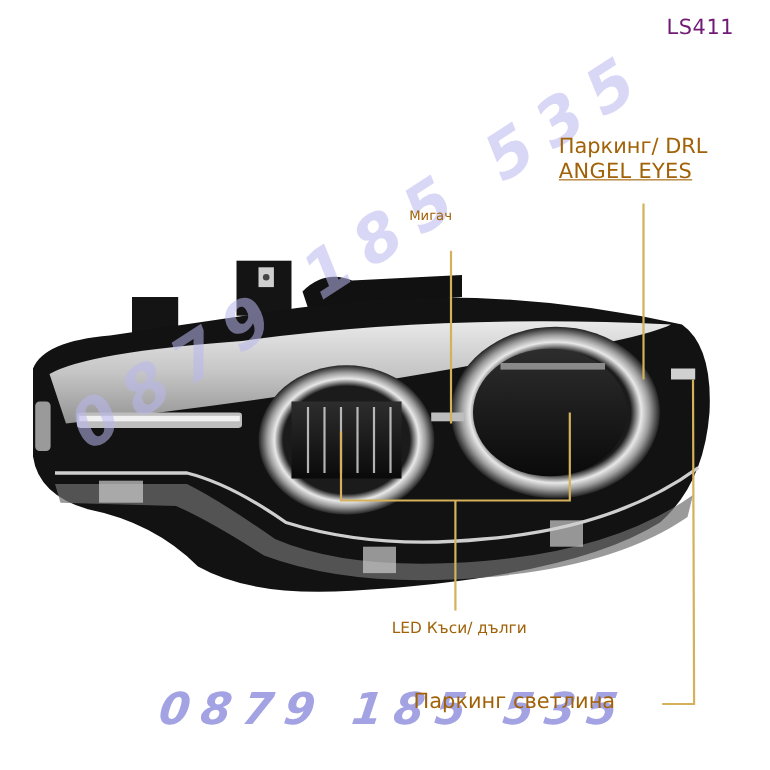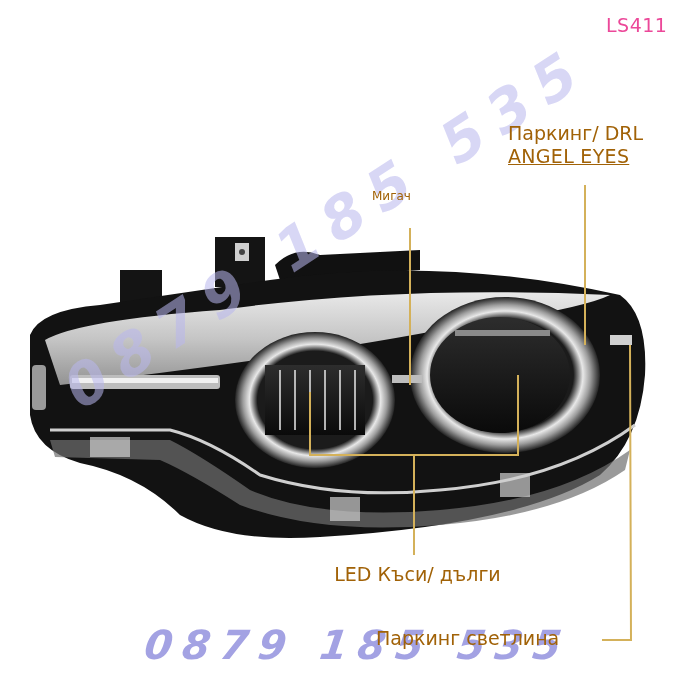--- a/index.html
+++ b/index.html
@@ -1,24 +1,24 @@
 <!DOCTYPE html>
 <html><head>
   <meta charset="utf-8">
   <style>
     html, body { margin: 0; padding: 0; background: #ffffff; }
     body { width: 700px; height: 700px; position: relative; overflow: hidden;
            font-family: "Liberation Sans", "DejaVu Sans", sans-serif; color: #111; }
     .abs { position: absolute; }
-    .model-code { left: 606px; top: 14px; font-family: "DejaVu Sans", sans-serif; font-size: 19px; color: #ec4899; letter-spacing: 0.5px; }
+    .model-code { left: 606px; top: 14px; font-family: "DejaVu Sans", sans-serif; font-size: 19px; color: #701a75; letter-spacing: 0.5px; }
     .label { font-family: "DejaVu Sans", sans-serif; color: #a16207; white-space: nowrap; line-height: 1.2; }
     .lbl-drl { left: 508px; top: 122px; font-size: 19px; text-align: left; }
     .lbl-drl .l2 { display: block; letter-spacing: 0.3px; text-decoration: underline; }
     .lbl-turn { left: 372px; top: 189px; font-size: 12px; }
-    .lbl-led { left: 305px; top: 563px; font-size: 19px; text-align: center; width: 225px; }
+    .lbl-led { left: 305px; top: 563px; font-size: 14px; text-align: center; width: 225px; }
     .lbl-park { left: 376px; top: 627px; font-size: 19px; }
     .headlight { left: 20px; top: 225px; width: 640px; height: 340px; }
     .callouts { left: 0; top: 0; width: 700px; height: 700px; pointer-events: none; }
     .watermark-bottom { left: 145px; top: 622px; font-family: "DejaVu Sans", sans-serif; font-weight: bold; font-style: italic;
                         font-size: 40px; letter-spacing: 10px; color: #9a98e0; opacity: 0.9; transform: skewX(-8deg); white-space: nowrap; }
     .watermark-diag { left: 70px; top: 360px; font-family: "DejaVu Sans", sans-serif; font-weight: bold; font-style: italic;
                       font-size: 58px; letter-spacing: 14px; color: #b9b7ee; opacity: 0.55; transform: rotate(-33deg); transform-origin: left center; white-space: nowrap; }
   </style>
 </head>
 <body>

